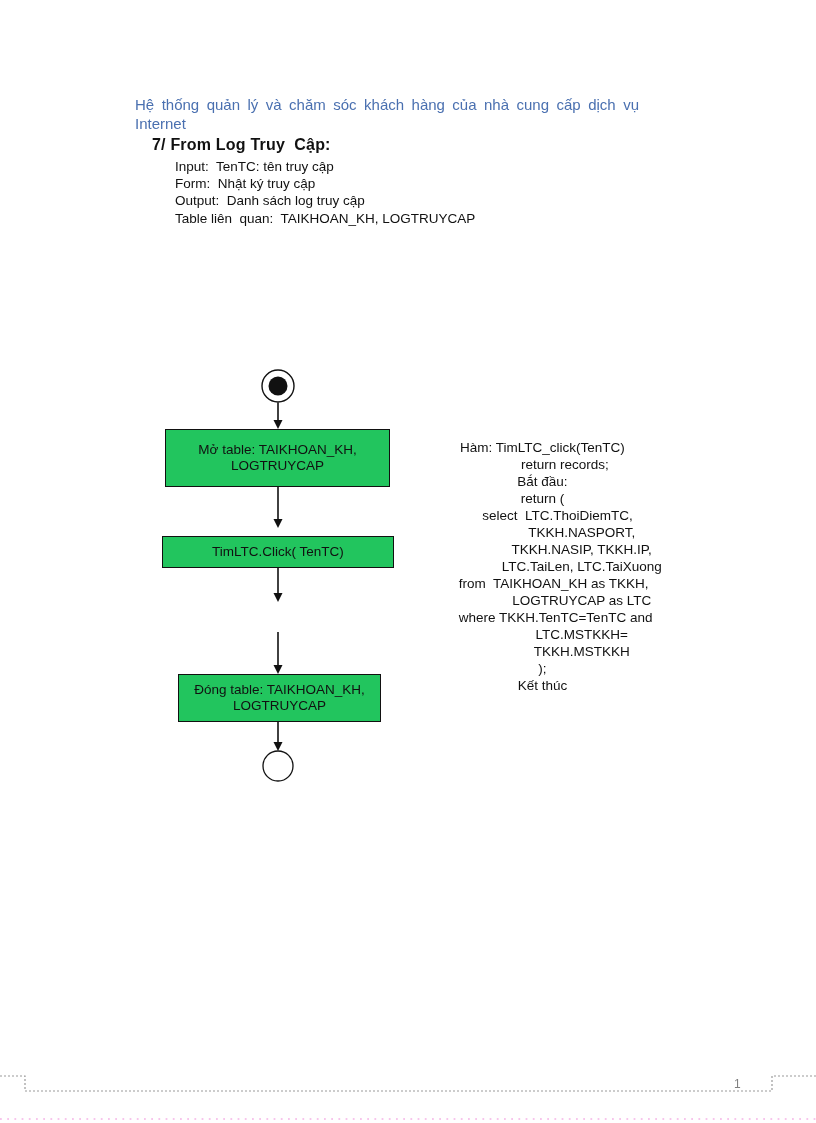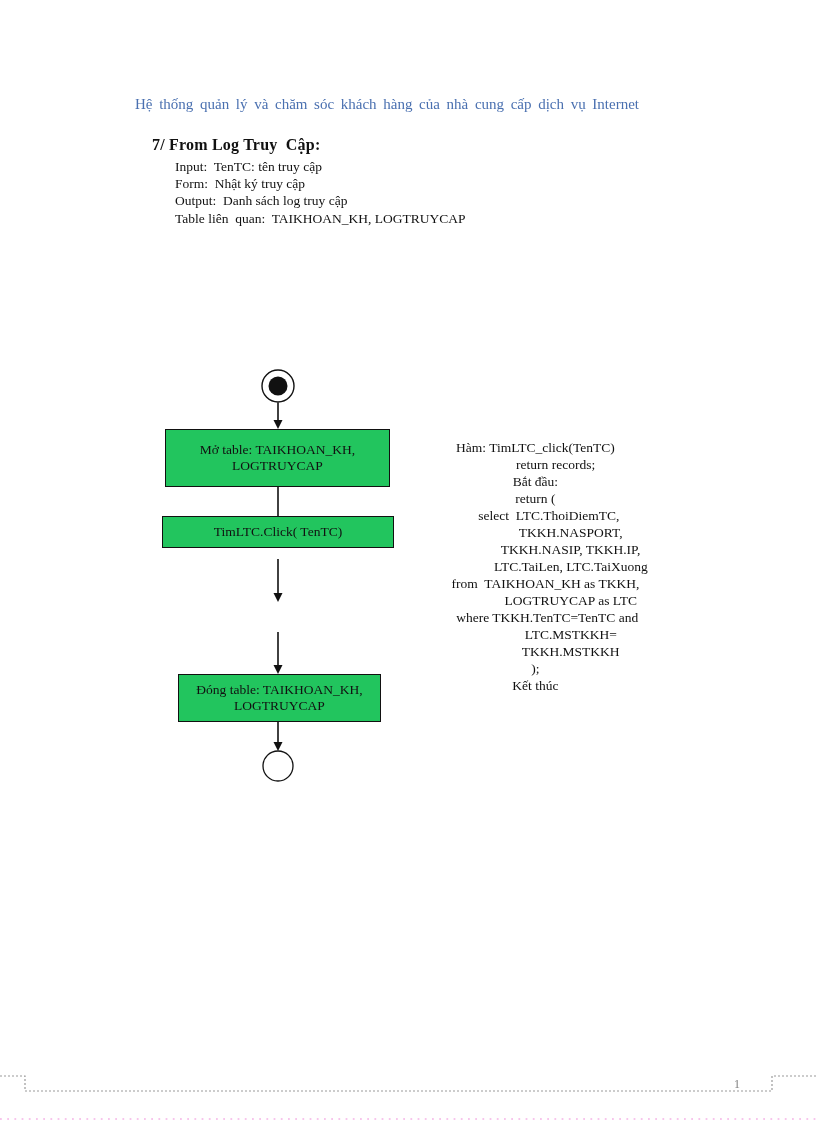--- a/index.html
+++ b/index.html
@@ -6,21 +6,21 @@
     margin: 0;
     padding: 0;
     background: #ffffff;
   }
   .page {
     position: relative;
     width: 816px;
     height: 1123px;
     background: #ffffff;
     overflow: hidden;
-    font-family: Liberation Serif, serif;
+    font-family: Liberation Sans, sans-serif;
     color: #1a1a1a;
   }
   .doc-header-title {
     position: absolute;
     left: 135px;
     top: 95px;
     width: 504px;
     font-size: 15px;
     line-height: 19px;
     color: #4a70b0;
@@ -63,21 +63,21 @@
     display: flex;
     align-items: center;
     justify-content: center;
     text-align: center;
     font-size: 13.5px;
     line-height: 16.5px;
     color: #111111;
     white-space: pre-line;
   }
   .flow-box-1 { left: 165px; top: 429px; width: 223px; height: 56px; }
-  .flow-box-2 { left: 162px; top: 516px; width: 230px; height: 30px; }
+  .flow-box-2 { left: 162px; top: 536px; width: 230px; height: 30px; }
   .flow-box-3 { left: 212px; top: 602px; width: 132px; height: 29px; }
   .flow-box-4 { left: 178px; top: 674px; width: 201px; height: 46px; }
   .pseudocode {
     position: absolute;
     left: 423px;
     top: 439px;
     font-size: 13.5px;
     line-height: 17px;
     color: #111111;
     white-space: pre;

